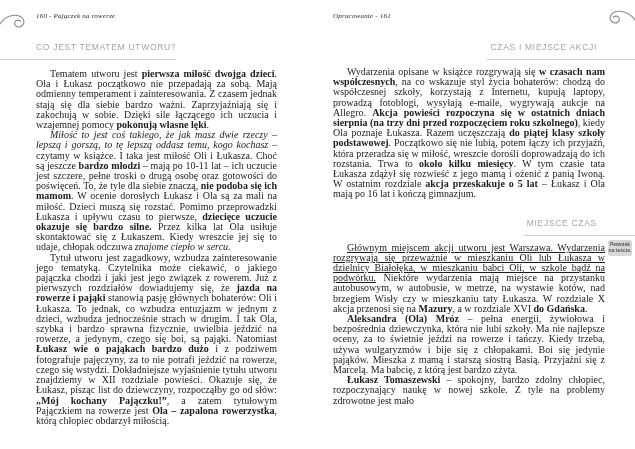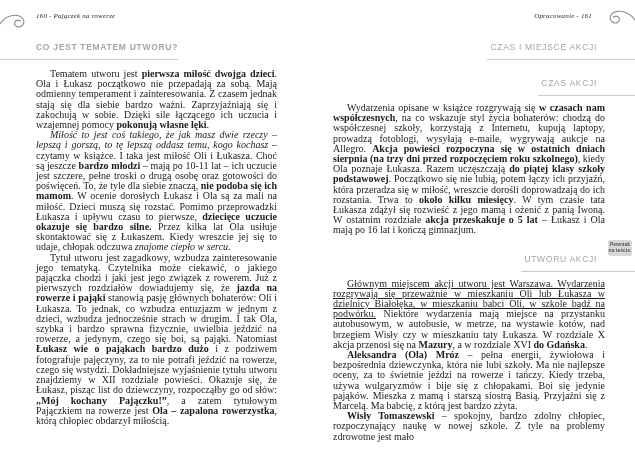--- a/index.html
+++ b/index.html
@@ -13,36 +13,36 @@
   }
   .col{position:absolute;top:12px;}
   .col-left{left:36px;width:241px;}
   .col-right{left:333px;width:272px;}
 
   .running-head{
     font-size:7px;font-style:italic;color:#2a2a2a;
     height:8px;line-height:8px;margin-bottom:16px;
     letter-spacing:0.2px;
   }
-  .running-head.rh-right{text-align:right;padding-right:13px;font-style:italic;}
+  .running-head.rh-right{padding-right:13px;font-style:italic;}
 
   .sec-head{font-family:"Liberation Sans", sans-serif;}
   .sec-head .wrap{
     width:fit-content;
     border-bottom:1px solid #cbcbcb;
     padding-bottom:5px;
   }
   .sec-head .t{
     font-size:8.5px;line-height:9px;
     letter-spacing:0.7px;color:#a4a4a4;
     white-space:nowrap;
   }
   .sec-head-l .wrap{margin-left:-36px;padding-left:36px;}
   .sec-head-r .wrap{margin-left:auto;margin-right:-30px;padding-right:38px;padding-left:3px;}
-  .sec-head-l{margin-bottom:9px;font-weight:bold;}
+  .sec-head-l{margin-bottom:9px;}
   .sec-head-r{margin-bottom:7px;}
   .mt12{margin-top:12px;}
   .mt10{margin-top:10px;}
 
   .para{
     margin:0;
     font-size:10px;line-height:10.2px;
     text-align:justify;
     text-indent:14px;
   }
@@ -101,35 +101,32 @@
     <p class="para"><span>Tytuł utworu jest zagadkowy, wzbudza zainteresowanie jego tematyką. Czytelnika może ciekawić, o jakiego pajączka chodzi i jaki jest jego związek z rowerem. Już z pierwszych rozdziałów dowiadujemy się, że </span><span class="rb">jazda na rowerze i pająki</span><span> stanowią pasję głównych bohaterów: Oli i Łukasza. To jednak, co wzbudza entuzjazm w jednym z dzieci, wzbudza jednocześnie strach w drugim. I tak Ola, szybka i bardzo sprawna fizycznie, uwielbia jeździć na rowerze, a jedynym, czego się boi, są pająki. Natomiast </span><span class="rb">Łukasz wie o pająkach bardzo dużo</span><span> i z podziwem fotografuje pajęczyny, za to nie potrafi jeździć na rowerze, czego się wstydzi. Dokładniejsze wyjaśnienie tytułu utworu znajdziemy w XII rozdziale powieści. Okazuje się, że Łukasz, pisząc list do dziewczyny, rozpocząłby go od słów: </span><span class="rb">„Mój kochany Pajączku!”</span><span>, a zatem tytułowym Pajączkiem na rowerze jest </span><span class="rb">Ola – zapalona rowerzystka</span><span>, którą chłopiec obdarzył miłością.</span></p>
   </div>
 
   <div class="col col-right">
     <div class="running-head rh-right">Opracowanie - 161</div>
 
     <div class="sec-head sec-head-r">
       <div class="wrap"><span class="t">CZAS I MIEJSCE AKCJI</span></div>
     </div>
 
-    <div class="sec-head sec-head-r mt12">
-      <div class="wrap"><span class="t">CZAS AKCJI</span></div>
-    </div>
 
     <p class="para"><span>Wydarzenia opisane w książce rozgrywają się </span><span class="rb">w czasach nam współczesnych</span><span>, na co wskazuje styl życia bohaterów: chodzą do współczesnej szkoły, korzystają z Internetu, kupują laptopy, prowadzą fotoblogi, wysyłają e-maile, wygrywają aukcje na Allegro. </span><span class="rb">Akcja powieści rozpoczyna się w ostatnich dniach sierpnia (na trzy dni przed rozpoczęciem roku szkolnego)</span><span>, kiedy Ola poznaje Łukasza. Razem uczęszczają </span><span class="rb">do piątej klasy szkoły podstawowej</span><span>. Początkowo się nie lubią, potem łączy ich przyjaźń, która przeradza się w miłość, wreszcie dorośli doprowadzają do ich rozstania. Trwa to </span><span class="rb">około kilku miesięcy</span><span>. W tym czasie tata Łukasza zdążył się rozwieść z jego mamą i ożenić z panią Iwoną. W ostatnim rozdziale </span><span class="rb">akcja przeskakuje o 5 lat</span><span> – Łukasz i Ola mają po 16 lat i kończą gimnazjum.</span></p>
 
     <div class="sec-head sec-head-r mt12">
-      <div class="wrap"><span class="t">UTWORU AKCJI</span></div>
+      <div class="wrap"><span class="t">MIEJSCE CZAS</span></div>
     </div>
 
     <p class="para"><span class="ru">Głównym miejscem akcji utworu jest Warszawa. Wydarzenia rozgrywają się przeważnie w mieszkaniu Oli lub Łukasza w dzielnicy Białołęka, w mieszkaniu babci Oli, w szkole bądź na podwórku.</span><span> Niektóre wydarzenia mają miejsce na przystanku autobusowym, w autobusie, w metrze, na wystawie kotów, nad brzegiem Wisły czy w mieszkaniu taty Łukasza. W rozdziale X akcja przenosi się na </span><span class="rb">Mazury</span><span>, a w rozdziale XVI </span><span class="rb">do Gdańska</span><span>.</span></p>
 
 
     <p class="para"><span class="rb">Aleksandra (Ola) Mróz</span><span> – pełna energii, żywiołowa i bezpośrednia dziewczynka, która nie lubi szkoły. Ma nie najlepsze oceny, za to świetnie jeździ na rowerze i tańczy. Kiedy trzeba, używa wulgaryzmów i bije się z chłopakami. Boi się jedynie pająków. Mieszka z mamą i starszą siostrą Basią. Przyjaźni się z Marcelą. Ma babcię, z którą jest bardzo zżyta.</span></p>
-    <p class="para"><span class="rb">Wisły Tomaszewski</span><span> – spokojny, bardzo zdolny chłopiec, rozpoczynający naukę w nowej szkole. Z tyle na problemy zdrowotne jest mało</span></p>
+    <p class="para"><span class="rb">Łukasz Tomaszewski</span><span> – spokojny, bardzo zdolny chłopiec, rozpoczynający naukę w nowej szkole. Z tyle na problemy zdrowotne jest mało</span></p>
   </div>
 
   <div class="margin-badge">
     <span>Pewniak</span>
     <span>na teście.</span>
   </div>
 
 </div>
 
 </body></html>

